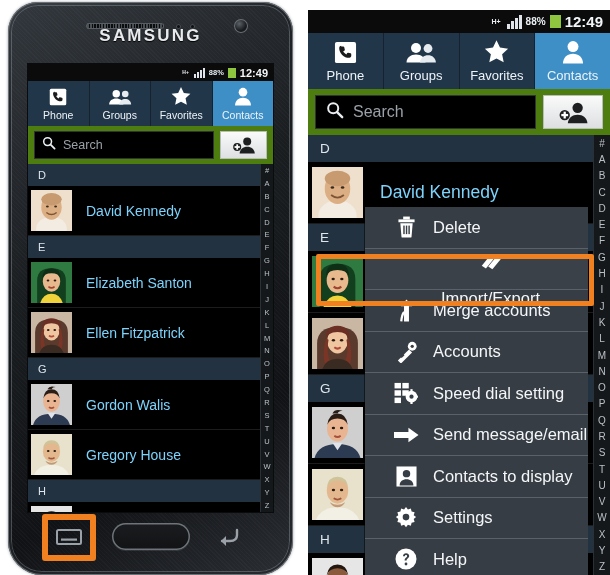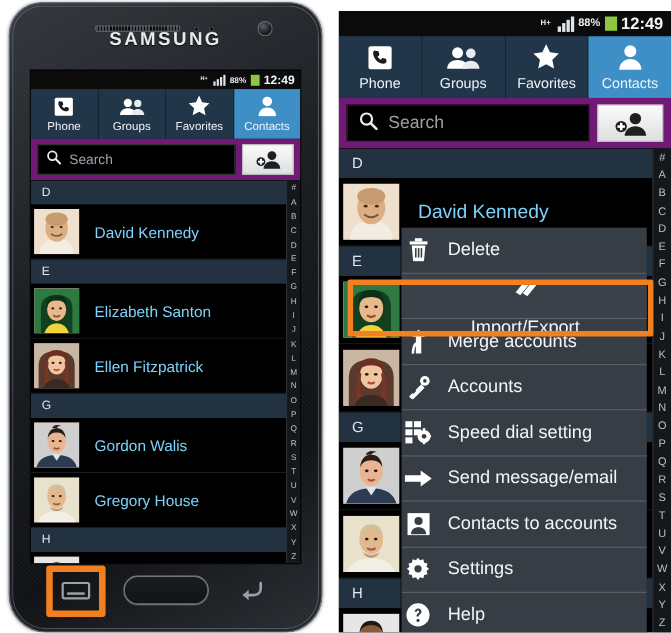--- a/index.html
+++ b/index.html
@@ -92,21 +92,21 @@
     flex:1; display:flex; flex-direction:column; align-items:center; justify-content:center;
     color:#e6ebef; background:#22364a;
     border-right:1px solid #16222e;
     position:relative;
   }
   .tab:last-child{ border-right:none;justify-content:center; }
   .tab.active{ background:#3e8fc6; }
   .tab .ticon{ display:flex; align-items:center; justify-content:center; }
   .tab .tlabel{ color:#eef3f7; }
 
-  .searchrow{ display:flex; align-items:flex-end; background:#701a75; }
+  .searchrow{ display:flex; align-items:flex-end; background:#4d7c0f; }
   .searchbox{
     flex:1; background:#000; display:flex; align-items:center;
     box-shadow: inset 0 0 0 1px #2e3338;
   }
   .searchbox .ph{ color:#9aa1a8; }
   .addbtn{
     background: linear-gradient(180deg,#fbfbfb 0%, #dcdee0 100%);
     display:flex; align-items:center; justify-content:center;
     box-shadow: inset 0 0 0 1px #b9bcbf;
   }
@@ -177,21 +177,21 @@
   
   .popup{
     position:absolute; left:57px; top:197px; right:22px; bottom:-4px;
     background:#363d44;
     box-shadow: -1px 0 0 rgba(0,0,0,.5), 0 -1px 0 rgba(0,0,0,.4);
     overflow:hidden;
   }
   .mi{
     height:41.5px; display:flex; align-items:center;
     border-bottom:1px solid #5a6168;
-    padding-left:2px; gap:14px;
+    padding-left:28px; gap:14px;
     position:relative;
   }
   .mi .micon{ width:26px; height:26px; display:flex; align-items:center; justify-content:center; flex:none; }
   .mi .mlabel{ color:#f4f6f8; font-size:16.5px; }
   .mi.highlight{ background:#3a4149;flex-direction:column; }
   .hl-ring{
     position:absolute; left:8px; top:244px; width:278px; height:52px;
     border:5px solid #F08020; border-radius:2px; pointer-events:none;
   }
 </style>
@@ -732,21 +732,21 @@
       </div>
 
       <div class="mi">
         <span class="micon">
           <svg width="21" height="21" viewBox="0 0 22 22">
               <rect x="0.5" y="0.5" width="21" height="21" fill="#fff"></rect>
               <circle cx="11" cy="8" r="3.9" fill="#363d44"></circle>
               <path d="M3.8 20.5c0-4.3 3.2-6.6 7.2-6.6s7.2 2.3 7.2 6.6z" fill="#363d44"></path>
             </svg>
         </span>
-        <span class="mlabel">Contacts to accounts</span>
+        <span class="mlabel">Contacts to display</span>
       </div>
 
       <div class="mi">
         <span class="micon">
           <svg width="22" height="22" viewBox="0 0 24 24">
               <path d="M12 0l2.1 2.6 3.2-1 .8 3.3 3.3.8-1 3.2L23 11l-2.6 2.1 1 3.2-3.3.8-.8 3.3-3.2-1L12 22l-2.1-2.6-3.2 1-.8-3.3-3.3-.8 1-3.2L1 11l2.6-2.1-1-3.2 3.3-.8.8-3.3 3.2 1z" fill="#fff"></path>
               <circle cx="12" cy="11" r="3.6" fill="#363d44"></circle>
             </svg>
         </span>
         <span class="mlabel">Settings</span>

